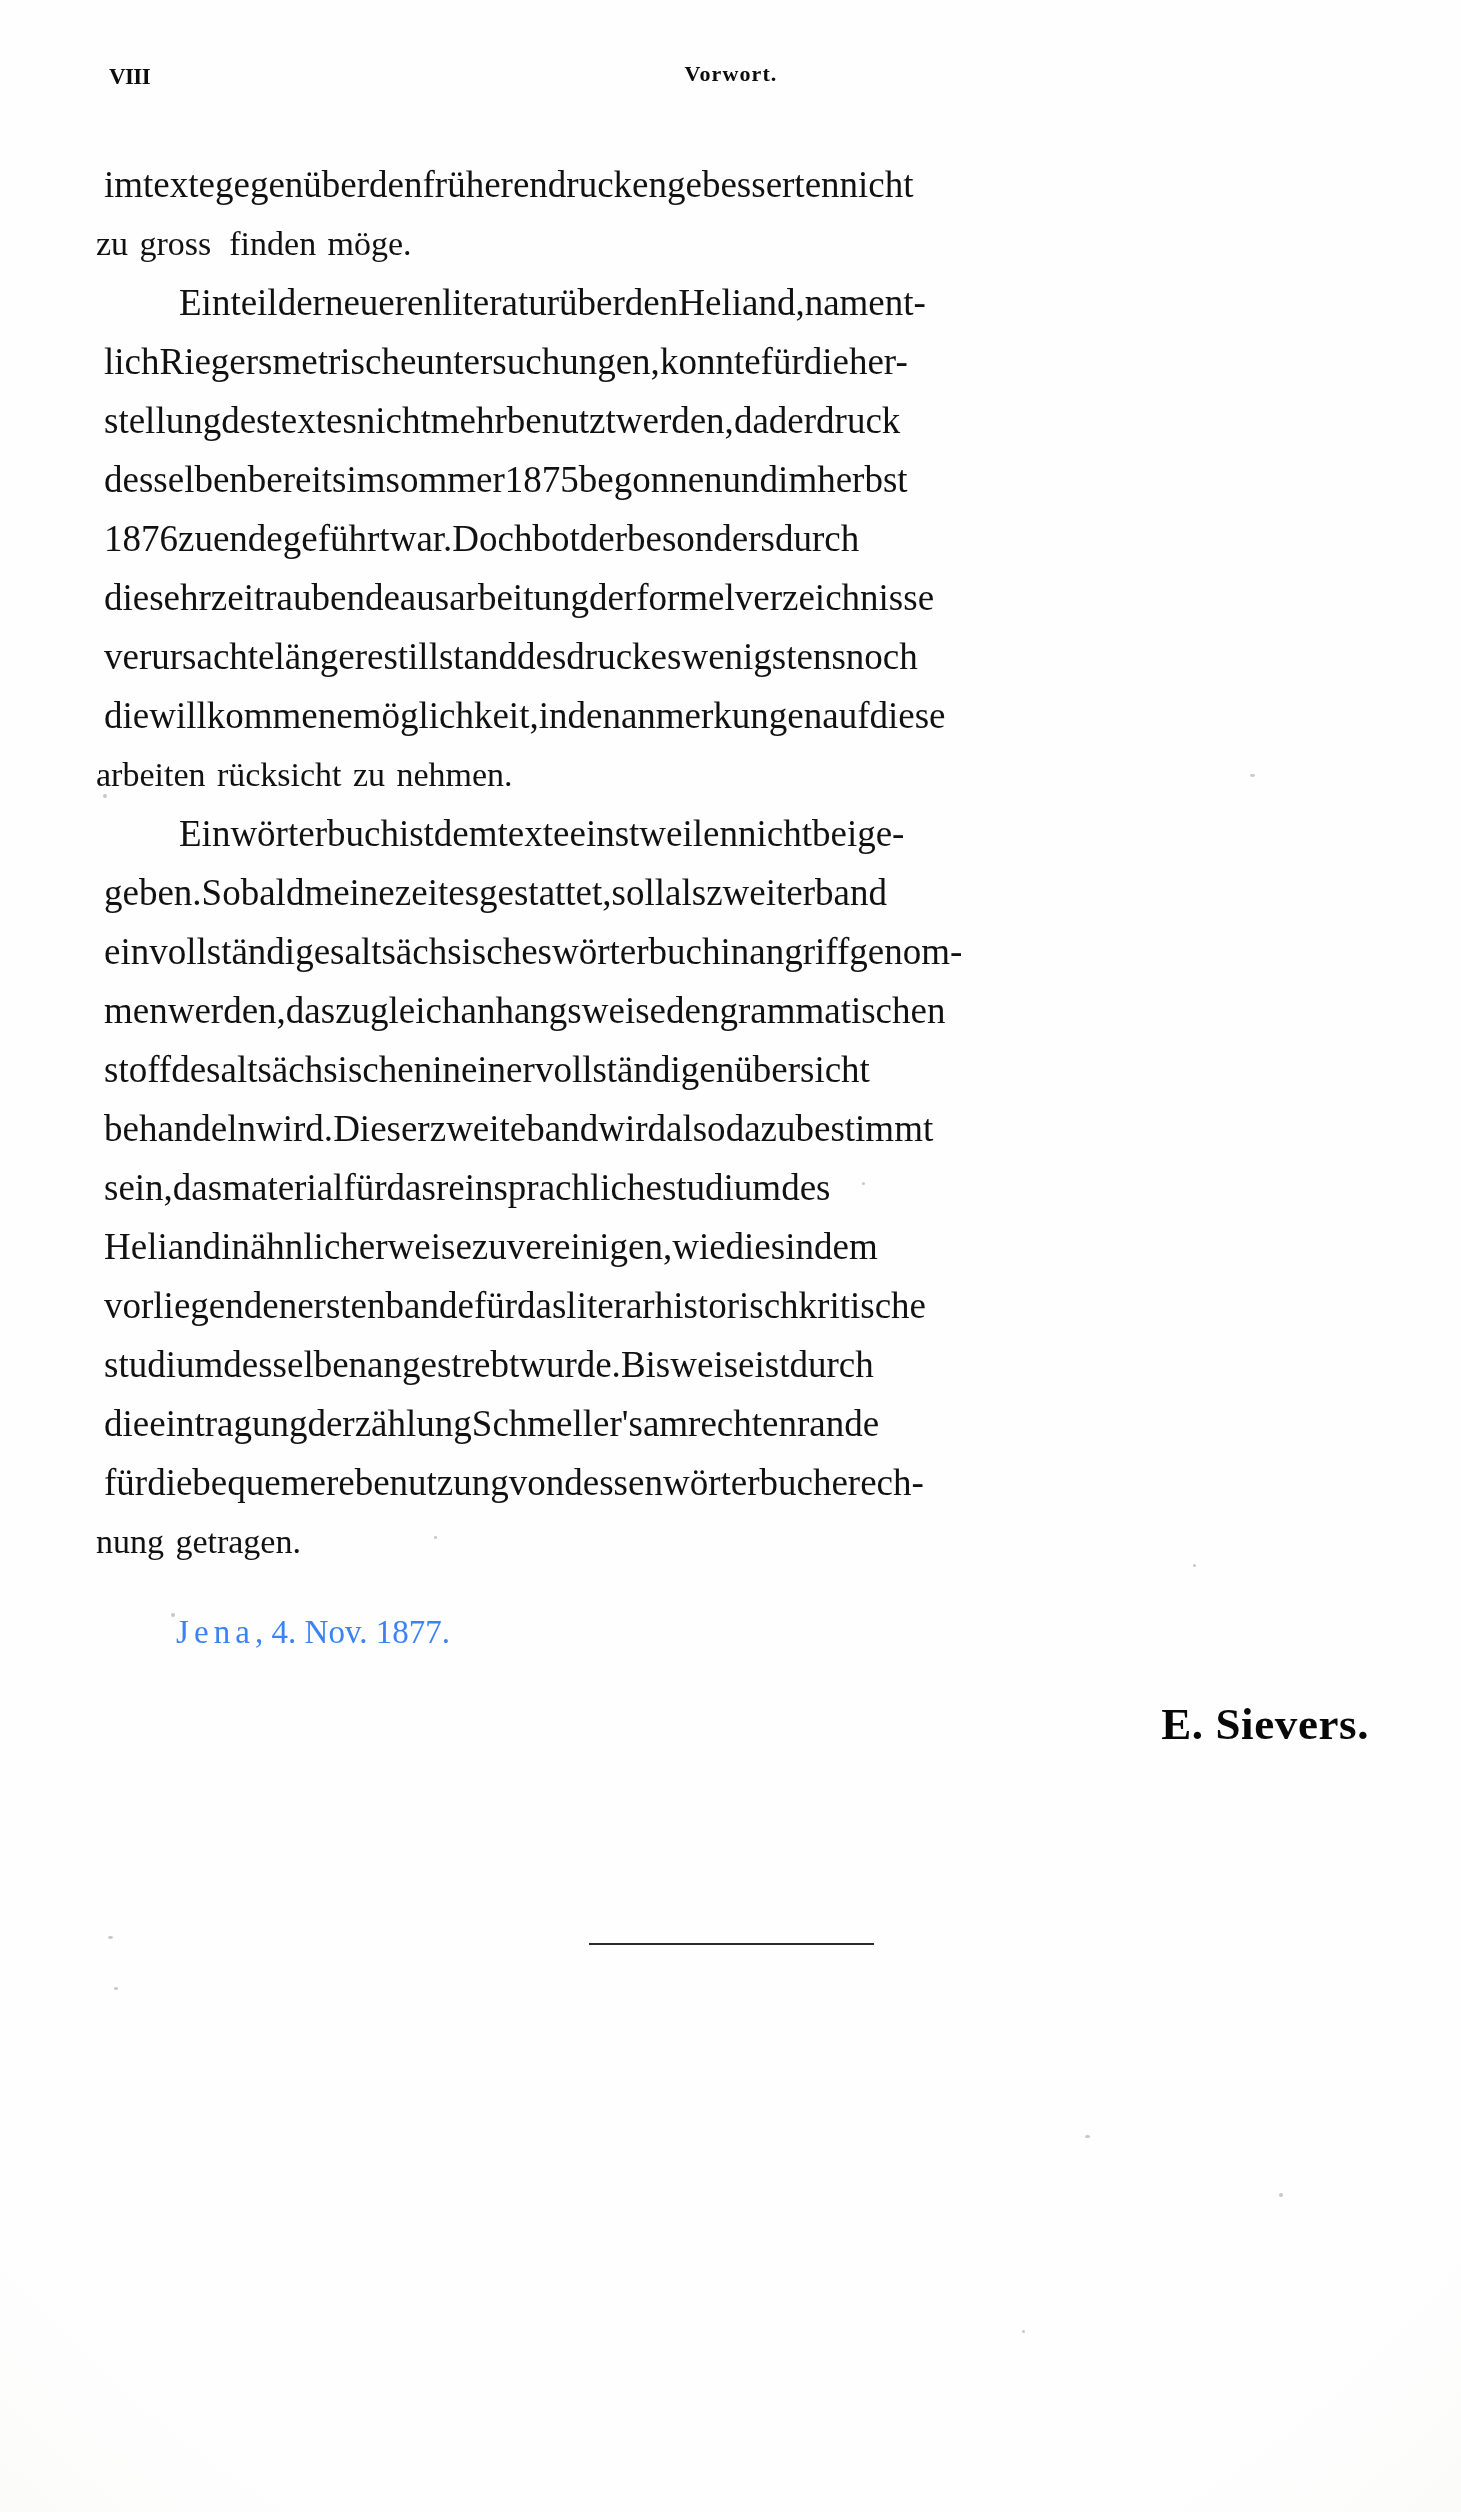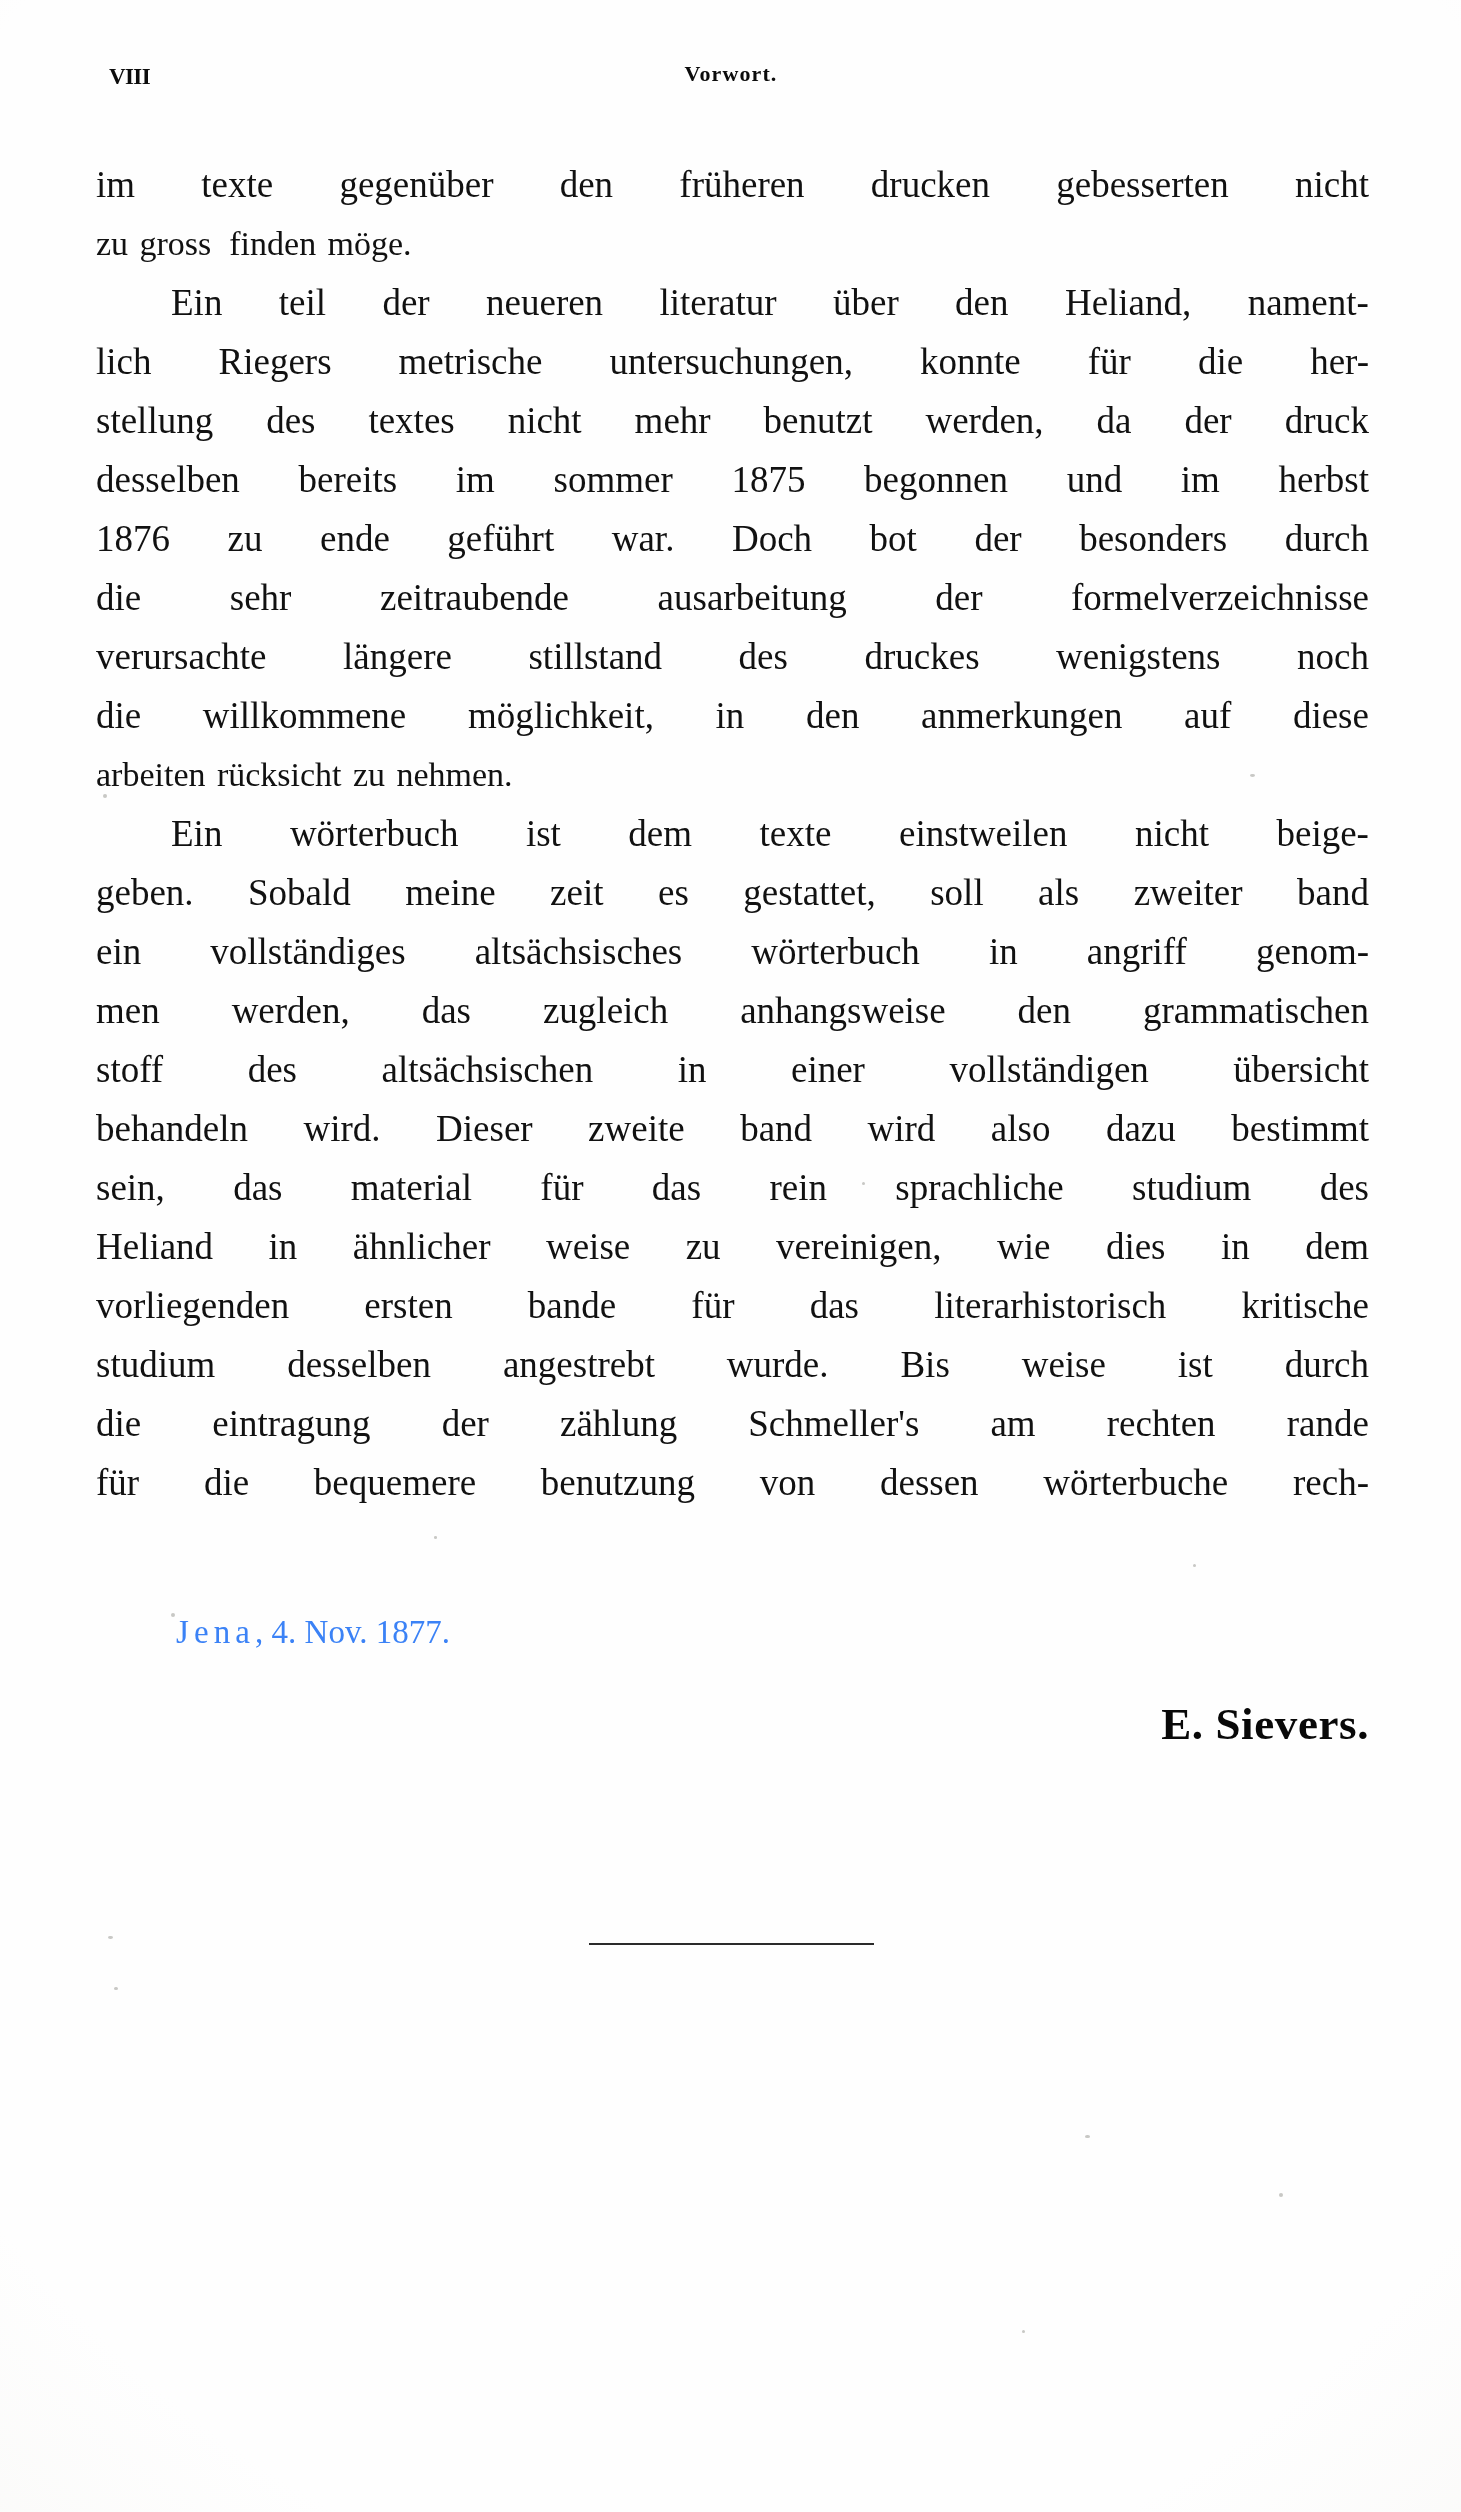--- a/index.html
+++ b/index.html
@@ -86,22 +86,23 @@
     line-height: 59px;
     font-size: 34px;
     color: #111111;
     white-space: nowrap;
     font-family: "Liberation Serif", "DejaVu Serif", serif;
     letter-spacing: 0px;
   }
   
   .line.j {
     display: flex;
-    justify-content: space-between;
+    justify-content: flex-start;
     width: 1273px;
+    margin-left: 8px;
   }
   .line.j.indent {
     width: 1273px;
     padding-left: 0;
   }
   .line.j.indent > .lead {
     margin-left: 75px;
   }
   .line .w {
     display: inline-block;
@@ -394,20 +395,21 @@
         <div class="line j" style="font-size: 37px;">
           <span class="w">für</span>
           <span class="w">die</span>
           <span class="w">bequemere</span>
           <span class="w">benutzung</span>
           <span class="w">von</span>
           <span class="w">dessen</span>
           <span class="w">wörterbuche</span>
           <span class="w">rech-</span>
         </div>
+        <div class="line last"><span class="w">nung</span><span class="w" style="margin-left: 11.4px;">getragen.</span></div>
       </div>
     </div>
 
   <div class="dateline">
     <span class="inner">
       <span class="place">Jena</span><span>, 4. Nov. 1877.</span>
     </span>
   </div>
 
   <div class="signature">E. Sievers.</div>

